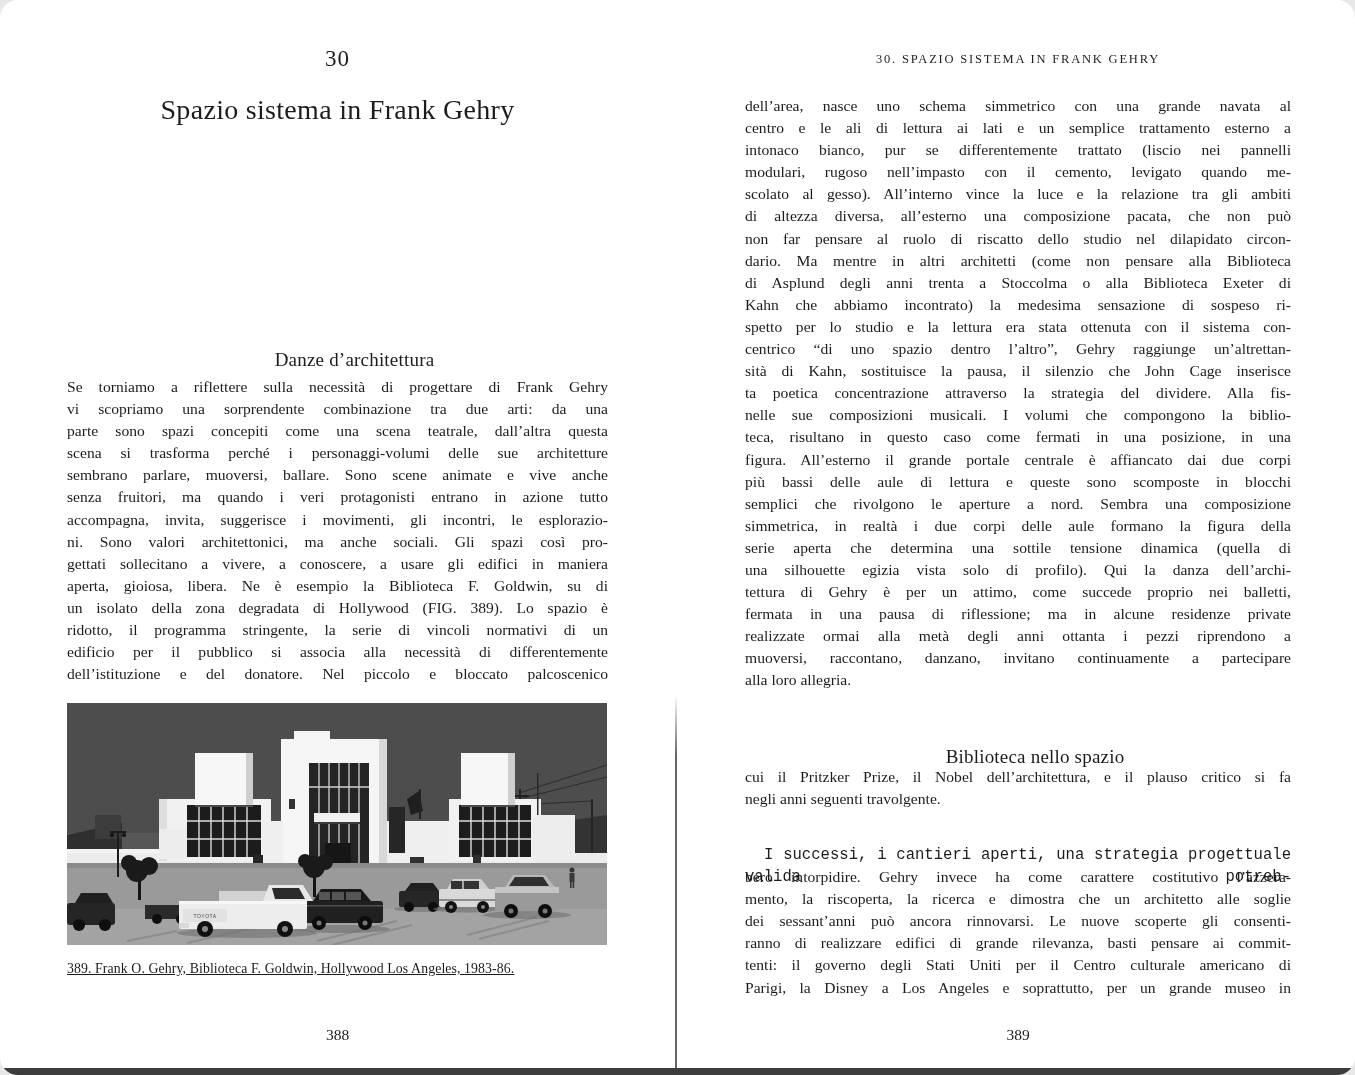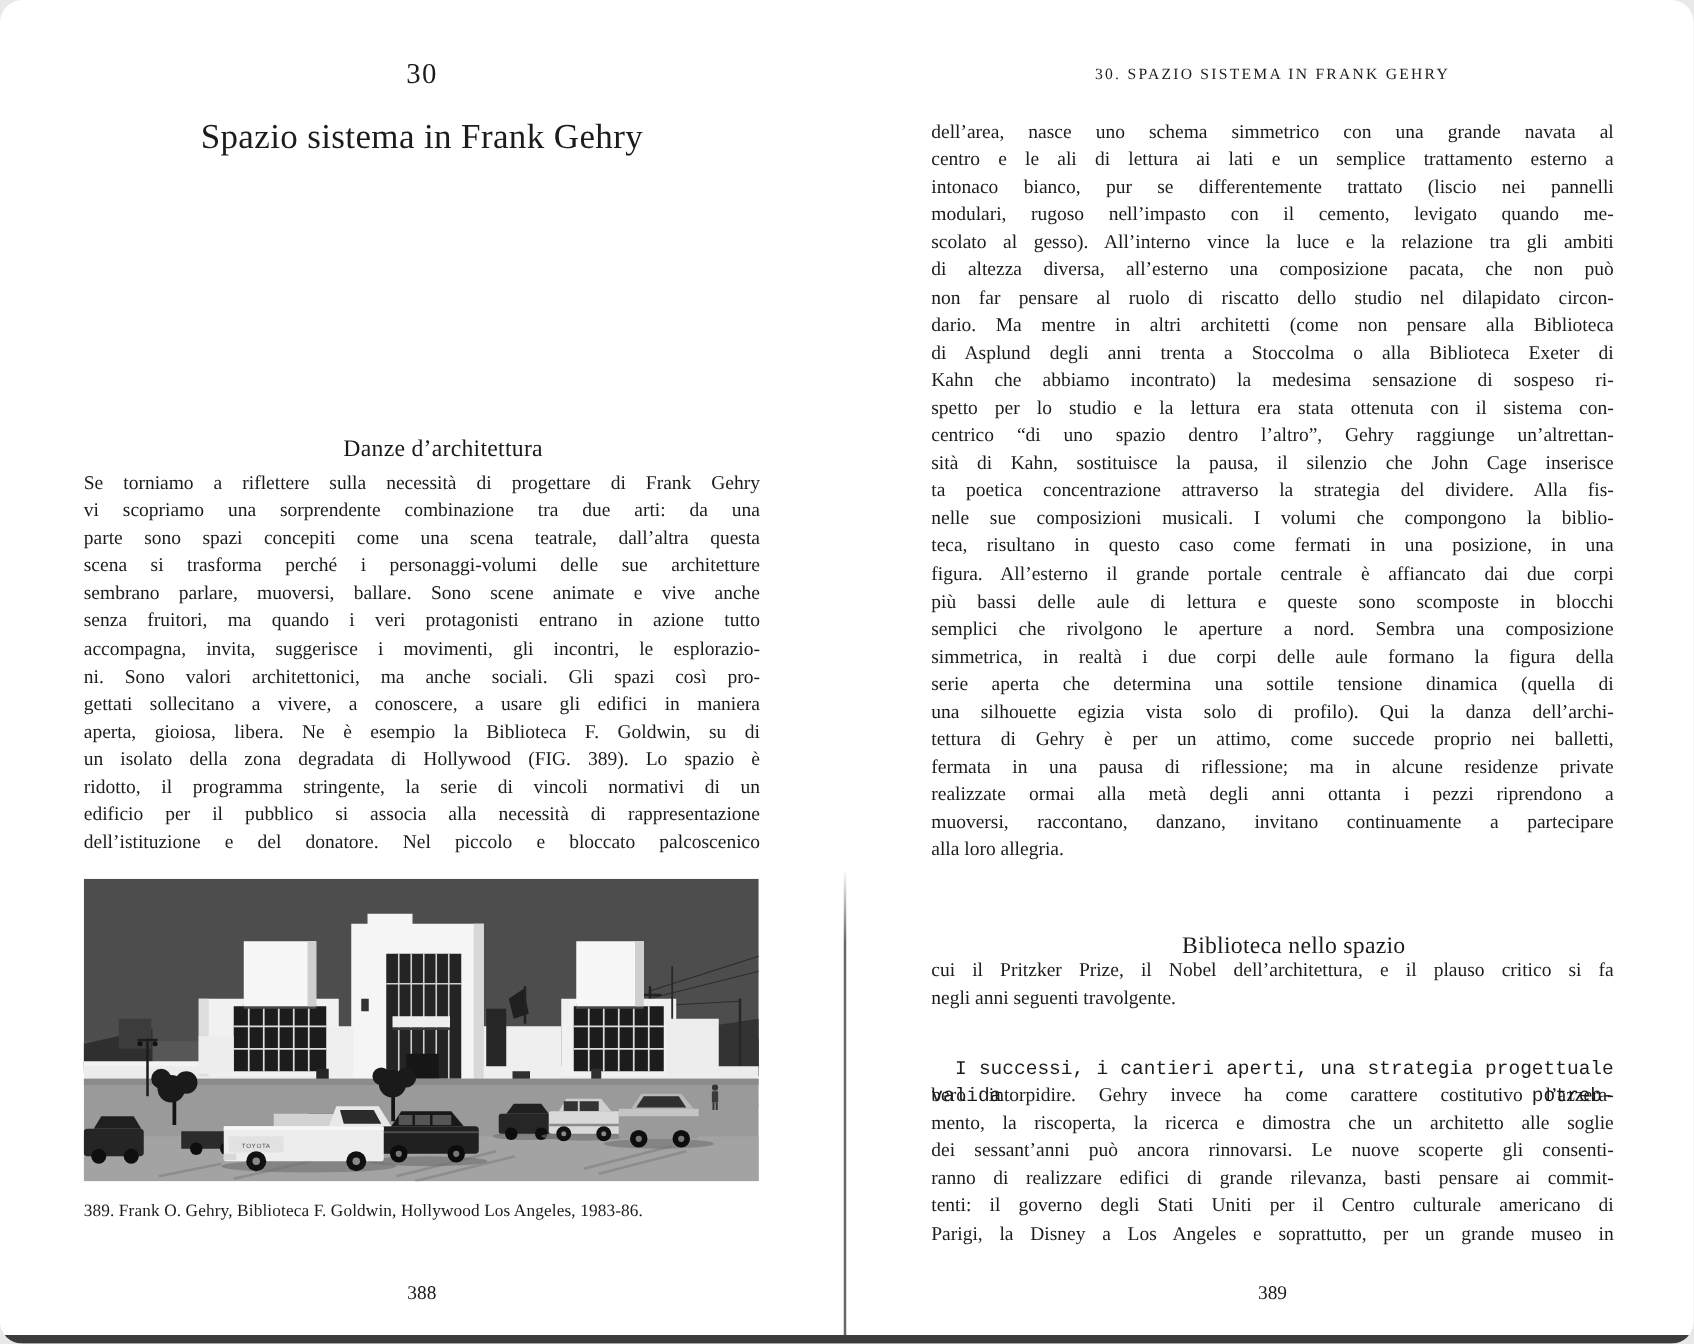--- a/index.html
+++ b/index.html
@@ -25,21 +25,21 @@
   .tline{text-align:justify;text-align-last:justify;white-space:normal;height:22.1px;overflow:visible;}
   [data-justify-last="false"] .tline:last-child{text-align-last:left;}
   .indent-first .tline:first-child{text-indent:19px;font-family:Liberation Mono, monospace;}
   .left-body{top:376px;}
   .right-body{top:95px;}
   .right-para2{top:766px;}
   .right-para3{top:844px;}
   .running-header{top:52px;font-size:12.5px;letter-spacing:1.8px;font-variant:small-caps;}
   .page-number{top:1026px;font-size:15.5px;}
   figure{margin:0;}
-  .photo-figure{left:67px;top:703px;width:648px;}
+  .photo-figure{left:67px;top:703px;width:648px;text-decoration:underline;}
   .photo-svg{display:block;width:540px;height:242px;}
   .photo-caption{display:block;margin-top:16px;font-size:13.8px;letter-spacing:.1px;}
   .gutter-line{
     left:675px;top:695px;width:2px;height:373px;
     background:linear-gradient(to bottom, rgba(102,102,102,0), var(--gutter_line,#666) 60px);
   }
   .bottom-bar{left:0;top:1068px;width:1355px;height:7px;background:var(--bottom_bar,#3c3c3c);}
   
   .ph-sky{fill:var(--photo_sky,#4d4d4d);}
   .ph-ground{fill:var(--photo_ground,#9a9a9a);}
@@ -62,21 +62,21 @@
         <div class="tline">parte sono spazi concepiti come una scena teatrale, dall’altra questa</div>
         <div class="tline">scena si trasforma perché i personaggi-volumi delle sue architetture</div>
         <div class="tline">sembrano parlare, muoversi, ballare. Sono scene animate e vive anche</div>
         <div class="tline">senza fruitori, ma quando i veri protagonisti entrano in azione tutto</div>
         <div class="tline">accompagna, invita, suggerisce i movimenti, gli incontri, le esplorazio-</div>
         <div class="tline">ni. Sono valori architettonici, ma anche sociali. Gli spazi così pro-</div>
         <div class="tline">gettati sollecitano a vivere, a conoscere, a usare gli edifici in maniera</div>
         <div class="tline">aperta, gioiosa, libera. Ne è esempio la Biblioteca F. Goldwin, su di</div>
         <div class="tline">un isolato della zona degradata di Hollywood (FIG. 389). Lo spazio è</div>
         <div class="tline">ridotto, il programma stringente, la serie di vincoli normativi di un</div>
-        <div class="tline">edificio per il pubblico si associa alla necessità di rappresentazione</div>
+        <div class="tline">edificio per il pubblico si associa alla necessità di differentemente</div>
         <div class="tline">dell’istituzione e del donatore. Nel piccolo e bloccato palcoscenico</div>
       </div>
 
     <figure class="abs photo-figure">
       <svg class="photo-svg" viewBox="0 0 540 242" preserveAspectRatio="none" xmlns="http://www.w3.org/2000/svg">
 
         <rect class="ph-sky" x="0" y="0" width="540" height="152"></rect>
         <rect x="0" y="130" width="540" height="22" fill="#575757"></rect>
 
         <polygon points="0,132 55,120 55,156 0,156" fill="#2f2f2f"></polygon>

